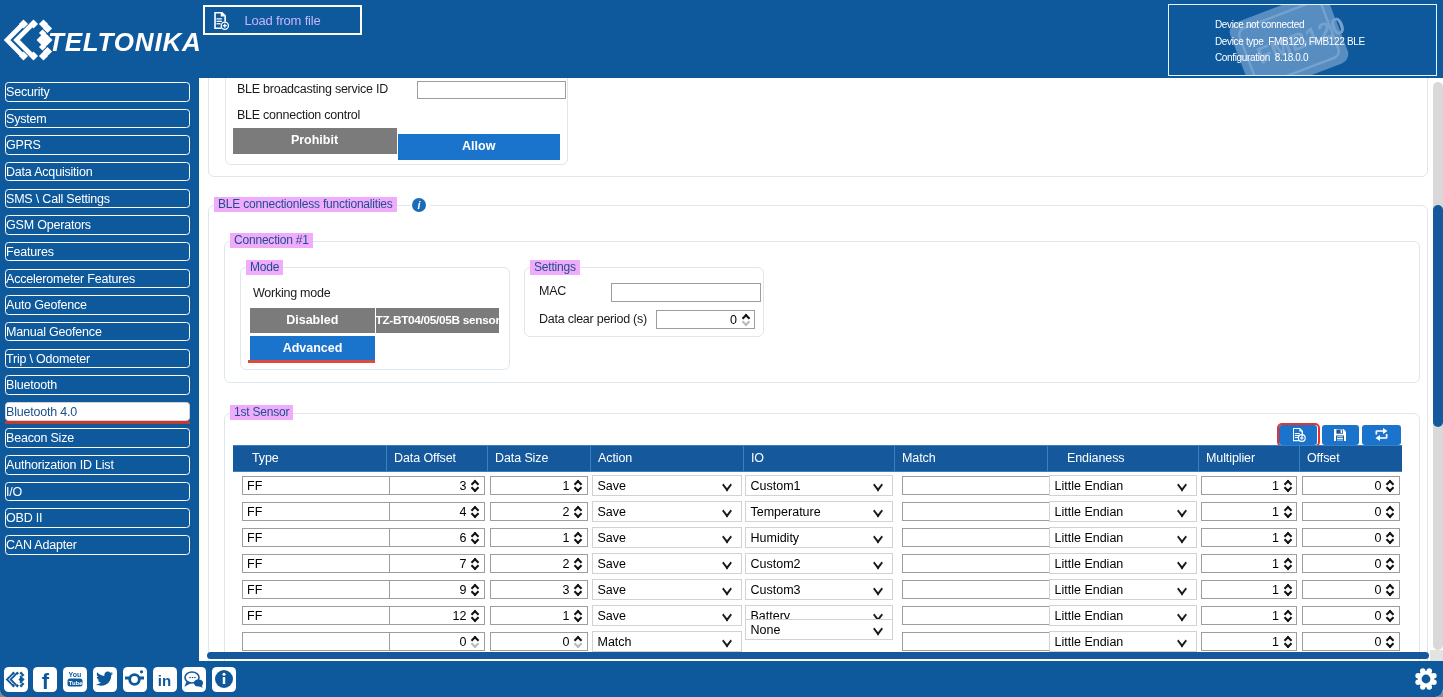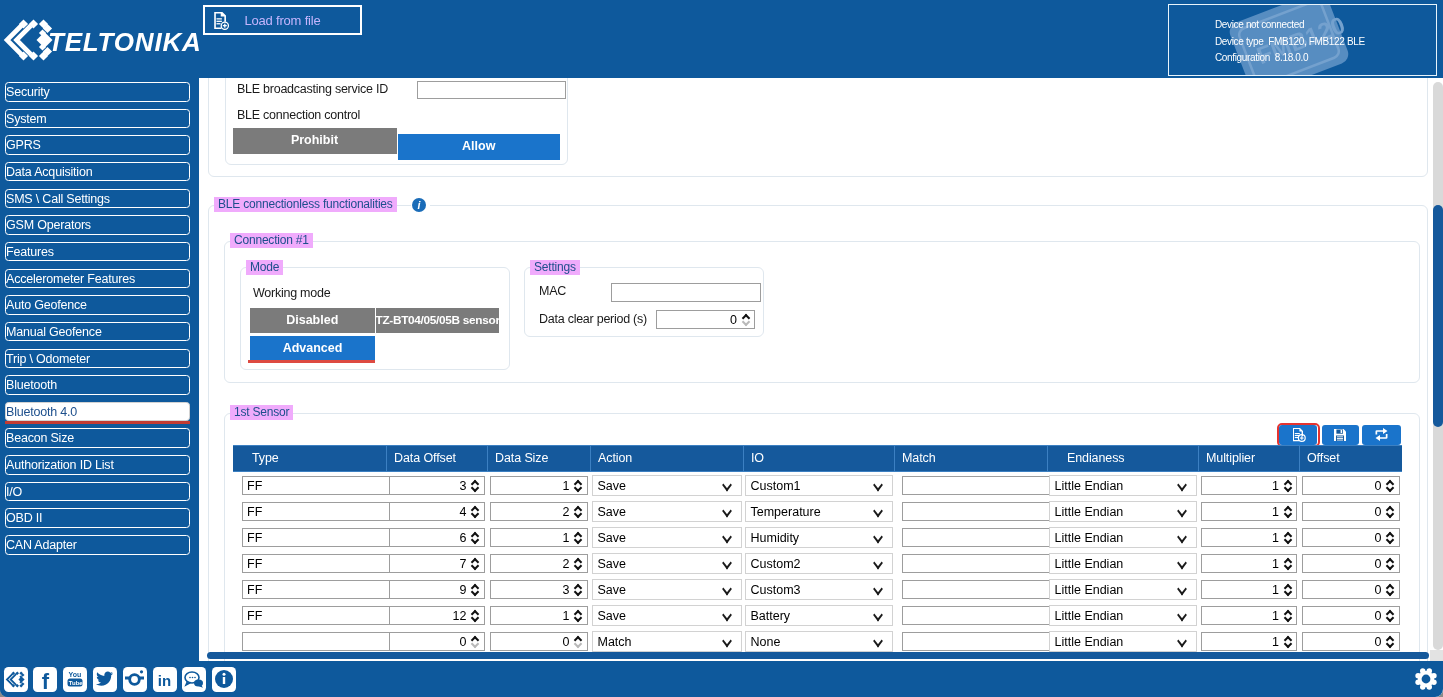--- a/index.html
+++ b/index.html
@@ -469,21 +469,21 @@
         <span class="nv">0</span>
         <span class="spin">
           <i class="u"></i>
           <i class="d" style="border-color:#b9b9b9"></i>
         </span>
       </div>
       <div class="sel" style="position:absolute;left:392.5px;top:553px;width:150px;height:21px;">
         <span class="sv">Match</span>
         <span class="chev"></span>
       </div>
-      <div class="sel" style="position:absolute;left:545.5px;top:553px;width:148px;height:21px;">
+      <div class="sel" style="position:absolute;left:545.5px;top:541px;width:148px;height:21px;">
         <span class="sv">None</span>
         <span class="chev"></span>
       </div>
       <div class="inp" style="position:absolute;left:697px;top:554px;width:149px;height:19px;"></div>
       <div class="sel" style="position:absolute;left:849.5px;top:553px;width:148px;height:21px;">
         <span class="sv">Little Endian</span>
         <span class="chev"></span>
       </div>
       <div class="ninp" style="position:absolute;left:1002px;top:554px;width:96px;height:19px;">
         <span class="nv">1</span>

